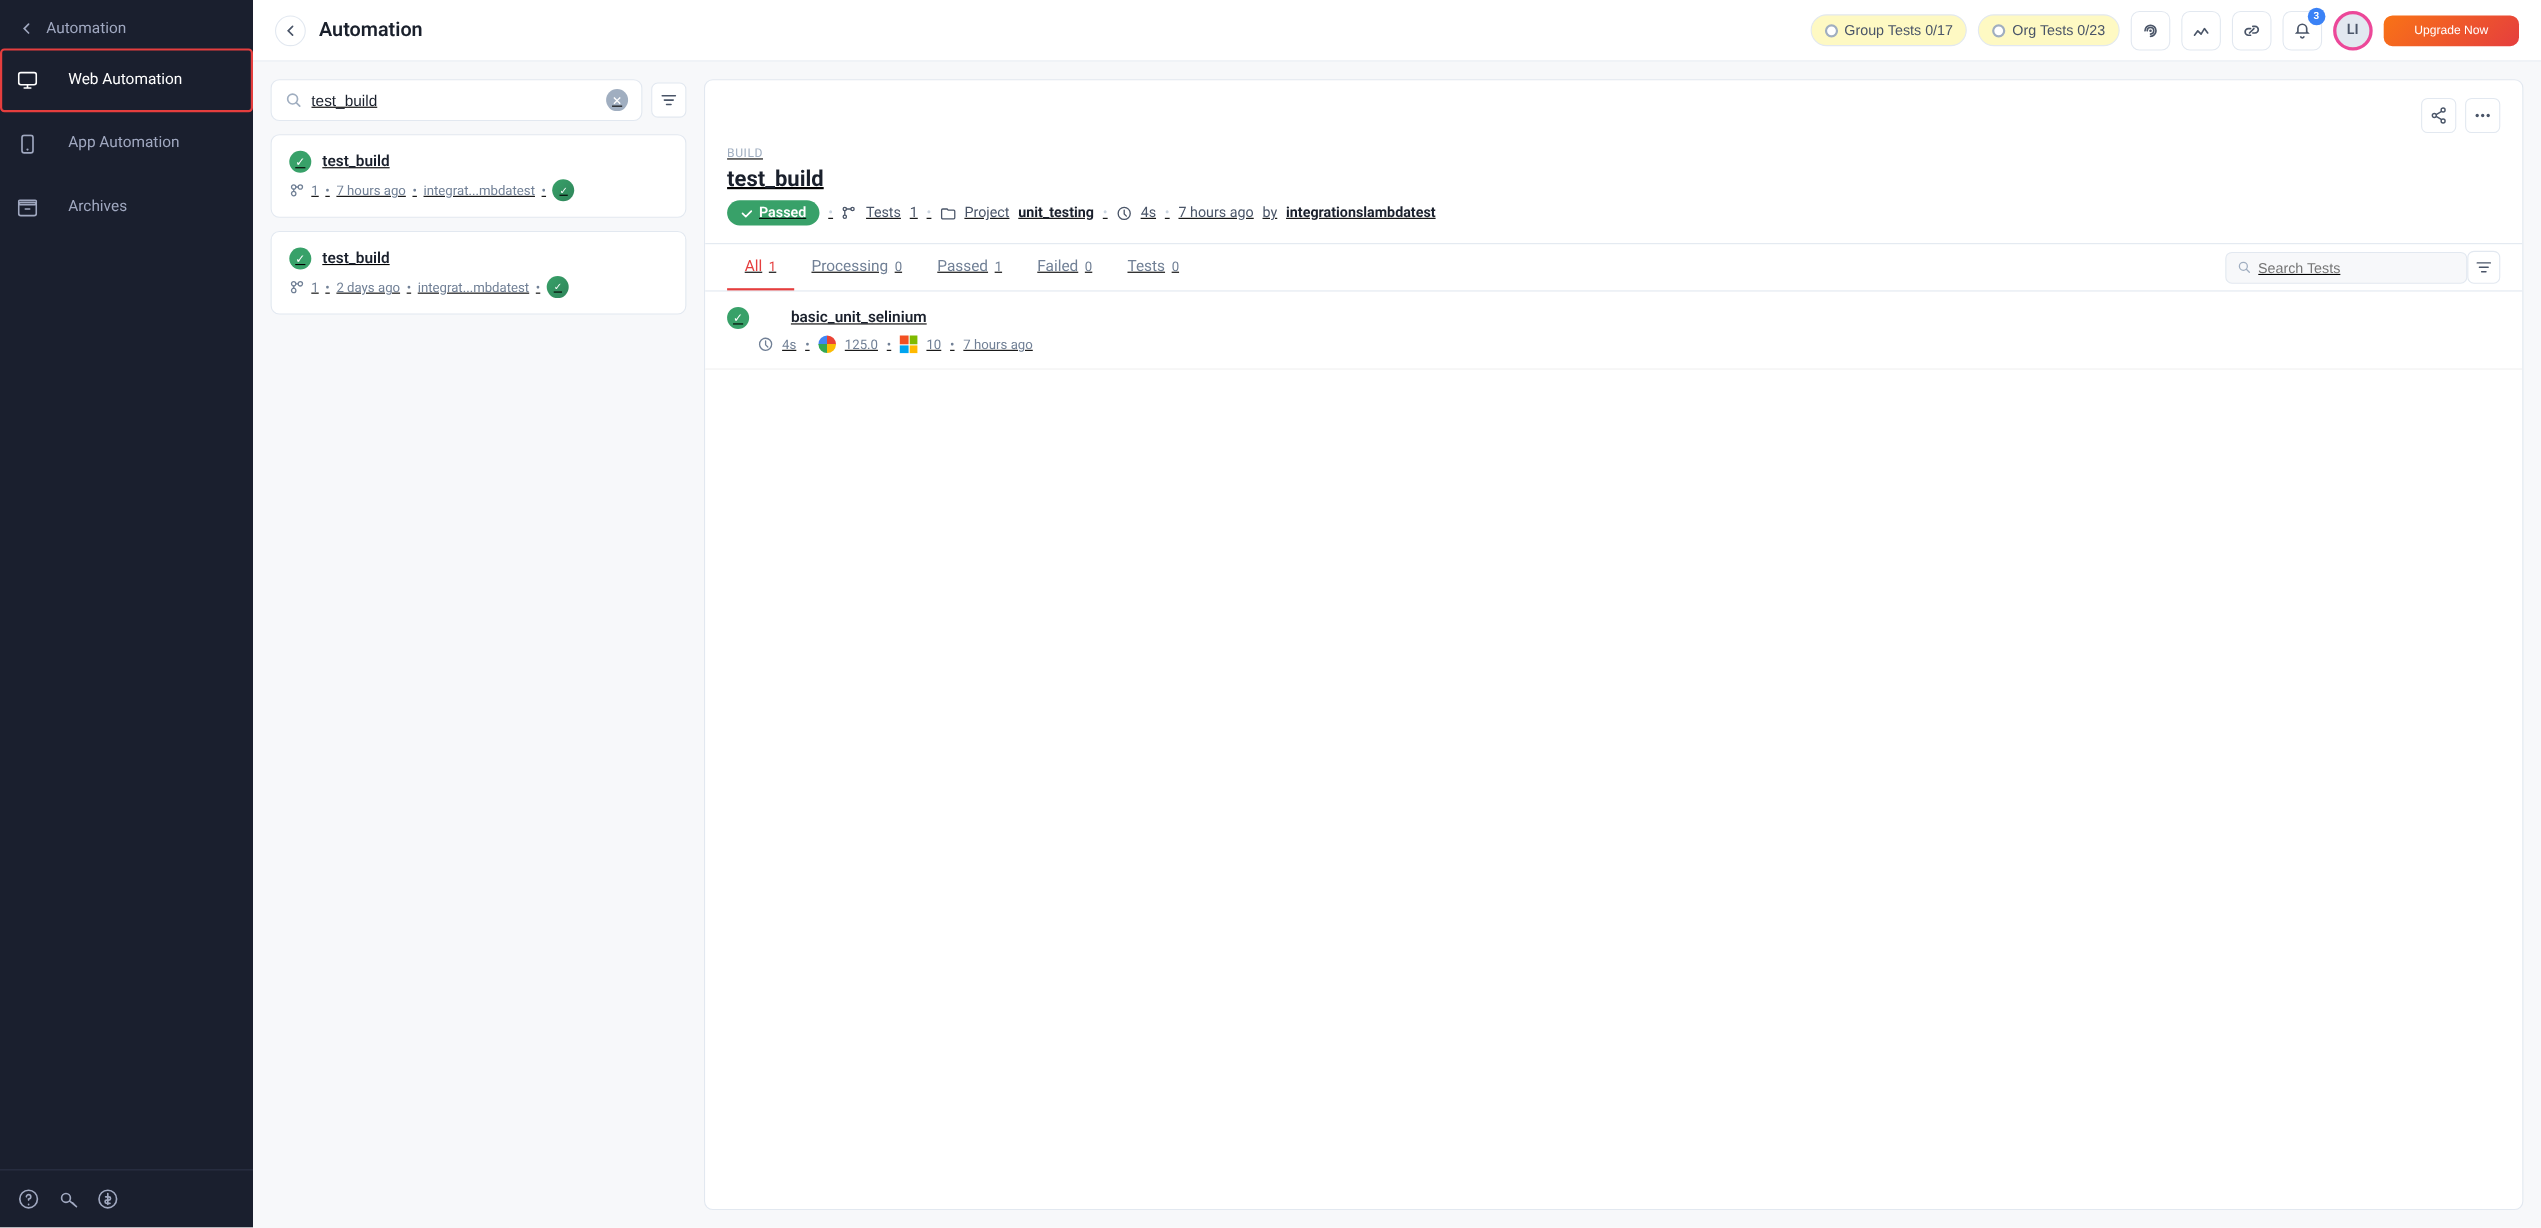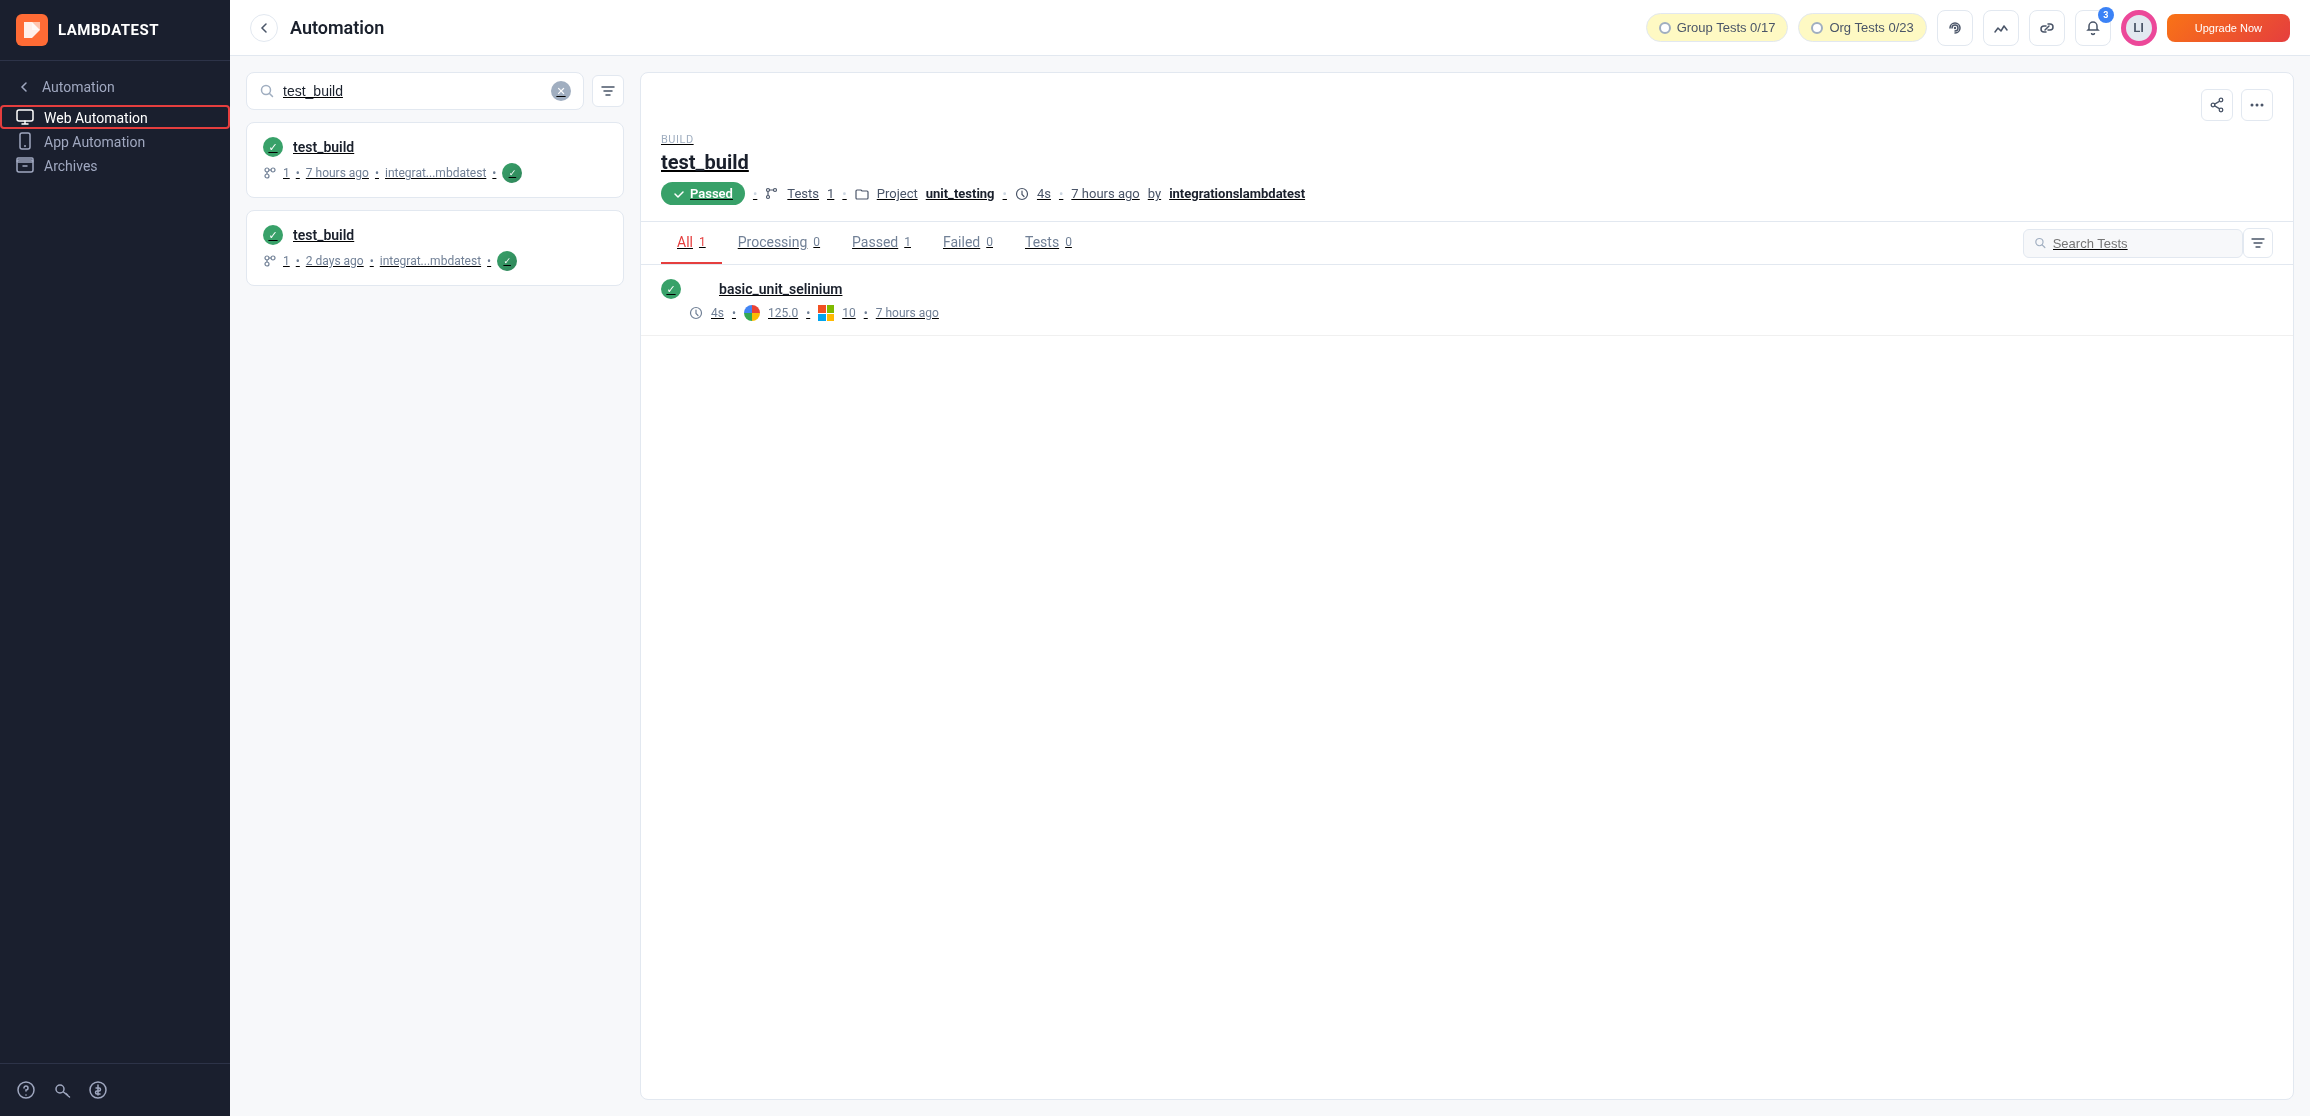--- a/index.html
+++ b/index.html
@@ -30,27 +30,27 @@
       font-size: 15px;
       font-weight: 700;
       letter-spacing: 0.5px;
     }
     .sidebar-nav {
       flex: 1;
       padding: 8px 0;
     }
     .nav-item {
       display: flex;
-      align-items: flex-end;
-      padding: 3px 16px;
+      align-items: flex-start;
+      padding: 20px 16px;
       color: #a0a8c0;
       font-size: 14px;
       cursor: pointer;
       border-radius: 0;
-      gap: 10px;
+      gap: 28px;
       transition: background 0.15s;
     }
     .nav-item.active {
       color: #ffffff;
       background: transparent;
       outline: 2px solid #e53e3e;
       outline-offset: -2px;
       border-radius: 4px;
     }
     .nav-item-automation {
@@ -173,21 +173,21 @@
       height: 36px;
       border-radius: 50%;
       background: #e2e8f0;
       display: flex;
       align-items: center;
       justify-content: center;
       font-size: 13px;
       font-weight: 600;
       color: #4a5568;
       cursor: pointer;
-      border: 5px solid #ec4899;
+      border: 3px solid #ec4899;
     }
 
     
     .content-area {
       flex: 1;
       display: flex;
       overflow: hidden;
       background: #f7f8fa;
       text-decoration: underline;
     }
@@ -472,28 +472,20 @@
     .win-quad { background: #0078d4; }
     .win-quad:nth-child(1) { background: #f25022; }
     .win-quad:nth-child(2) { background: #7fba00; }
     .win-quad:nth-child(3) { background: #00a4ef; }
     .win-quad:nth-child(4) { background: #ffb900; }
   </style>
 </head>
 <body>
 
 <div class="sidebar">
-  <div class="sidebar-logo">
-    <svg class="logo-icon" viewBox="0 0 32 32" fill="none">
-      <rect width="32" height="32" rx="6" fill="#ff6b35"></rect>
-      <path d="M8 8 L16 8 L24 16 L16 24 L8 24 L8 8Z" fill="white" opacity="0.9"></path>
-      <path d="M16 8 L24 8 L24 16 L16 16Z" fill="white" opacity="0.6"></path>
-    </svg>
-    <span class="logo-text">LAMBDATEST</span>
-  </div>
 
   <div class="sidebar-nav">
     <div class="nav-item-automation">
       <svg width="16" height="16" viewBox="0 0 16 16" fill="none">
         <path d="M10 12L6 8l4-4" stroke="#a0a8c0" stroke-width="1.5" stroke-linecap="round"></path>
       </svg>
       <span>Automation</span>
     </div>
 
     <div class="nav-item active">

